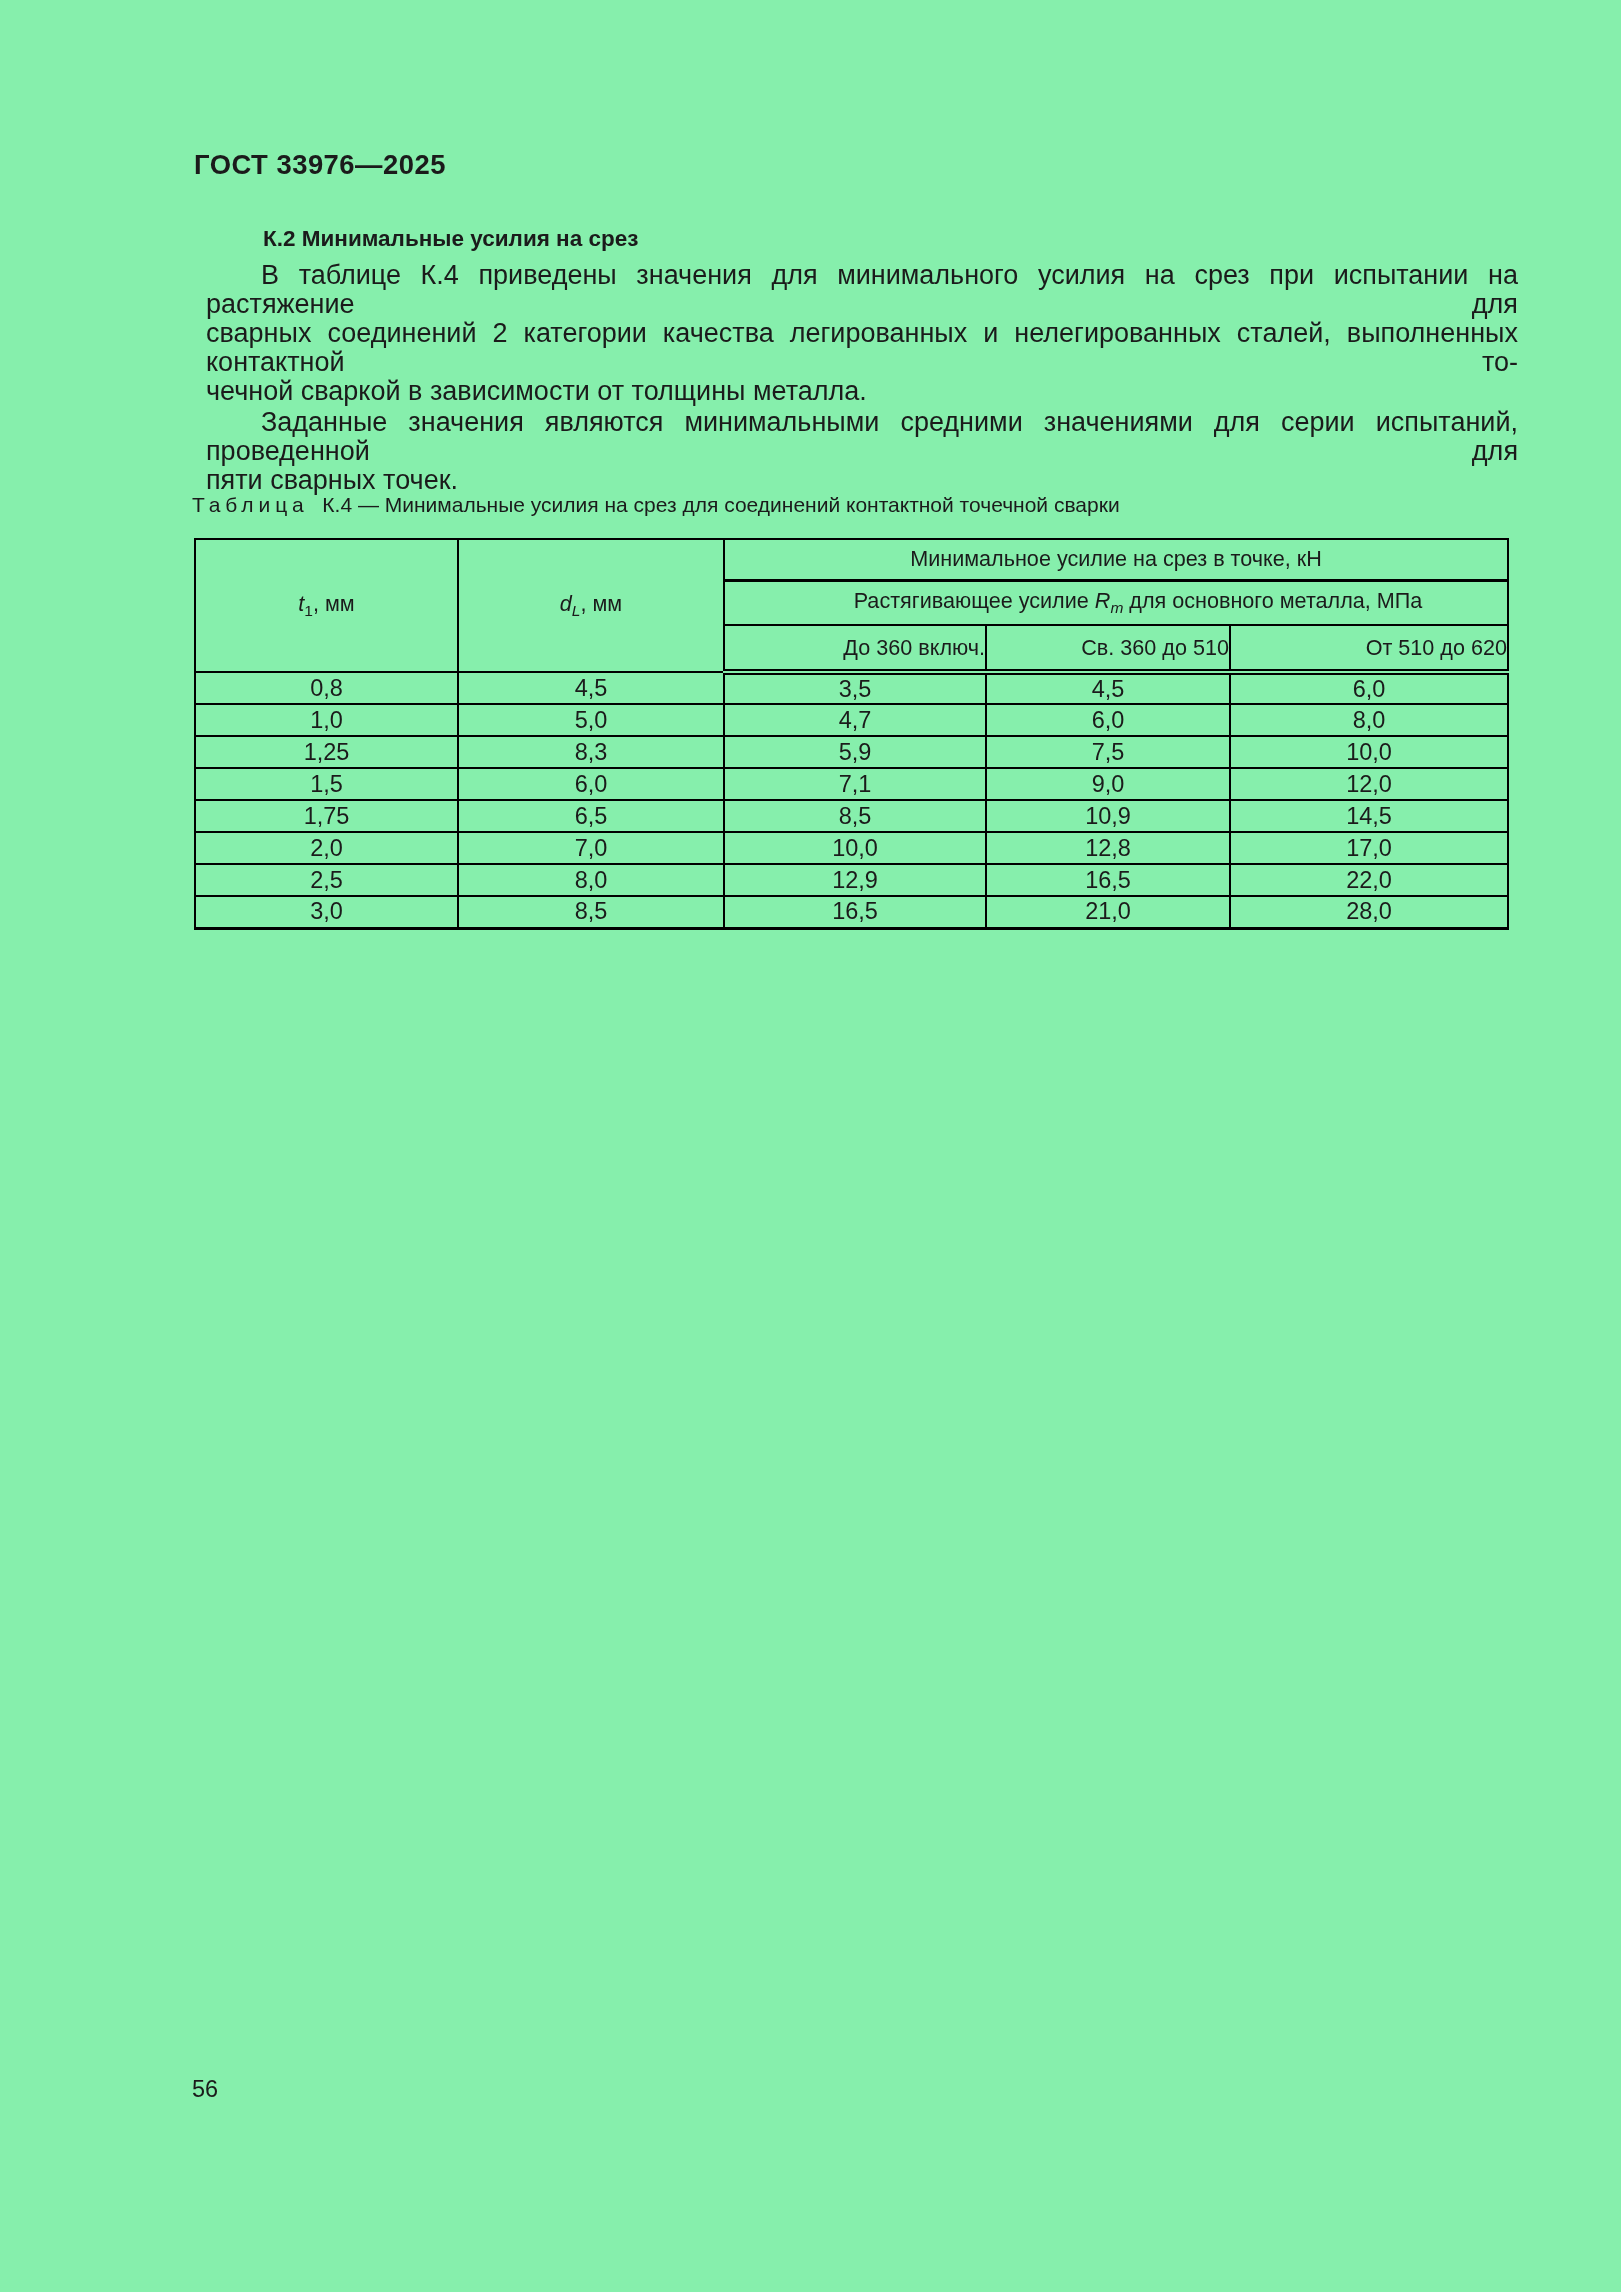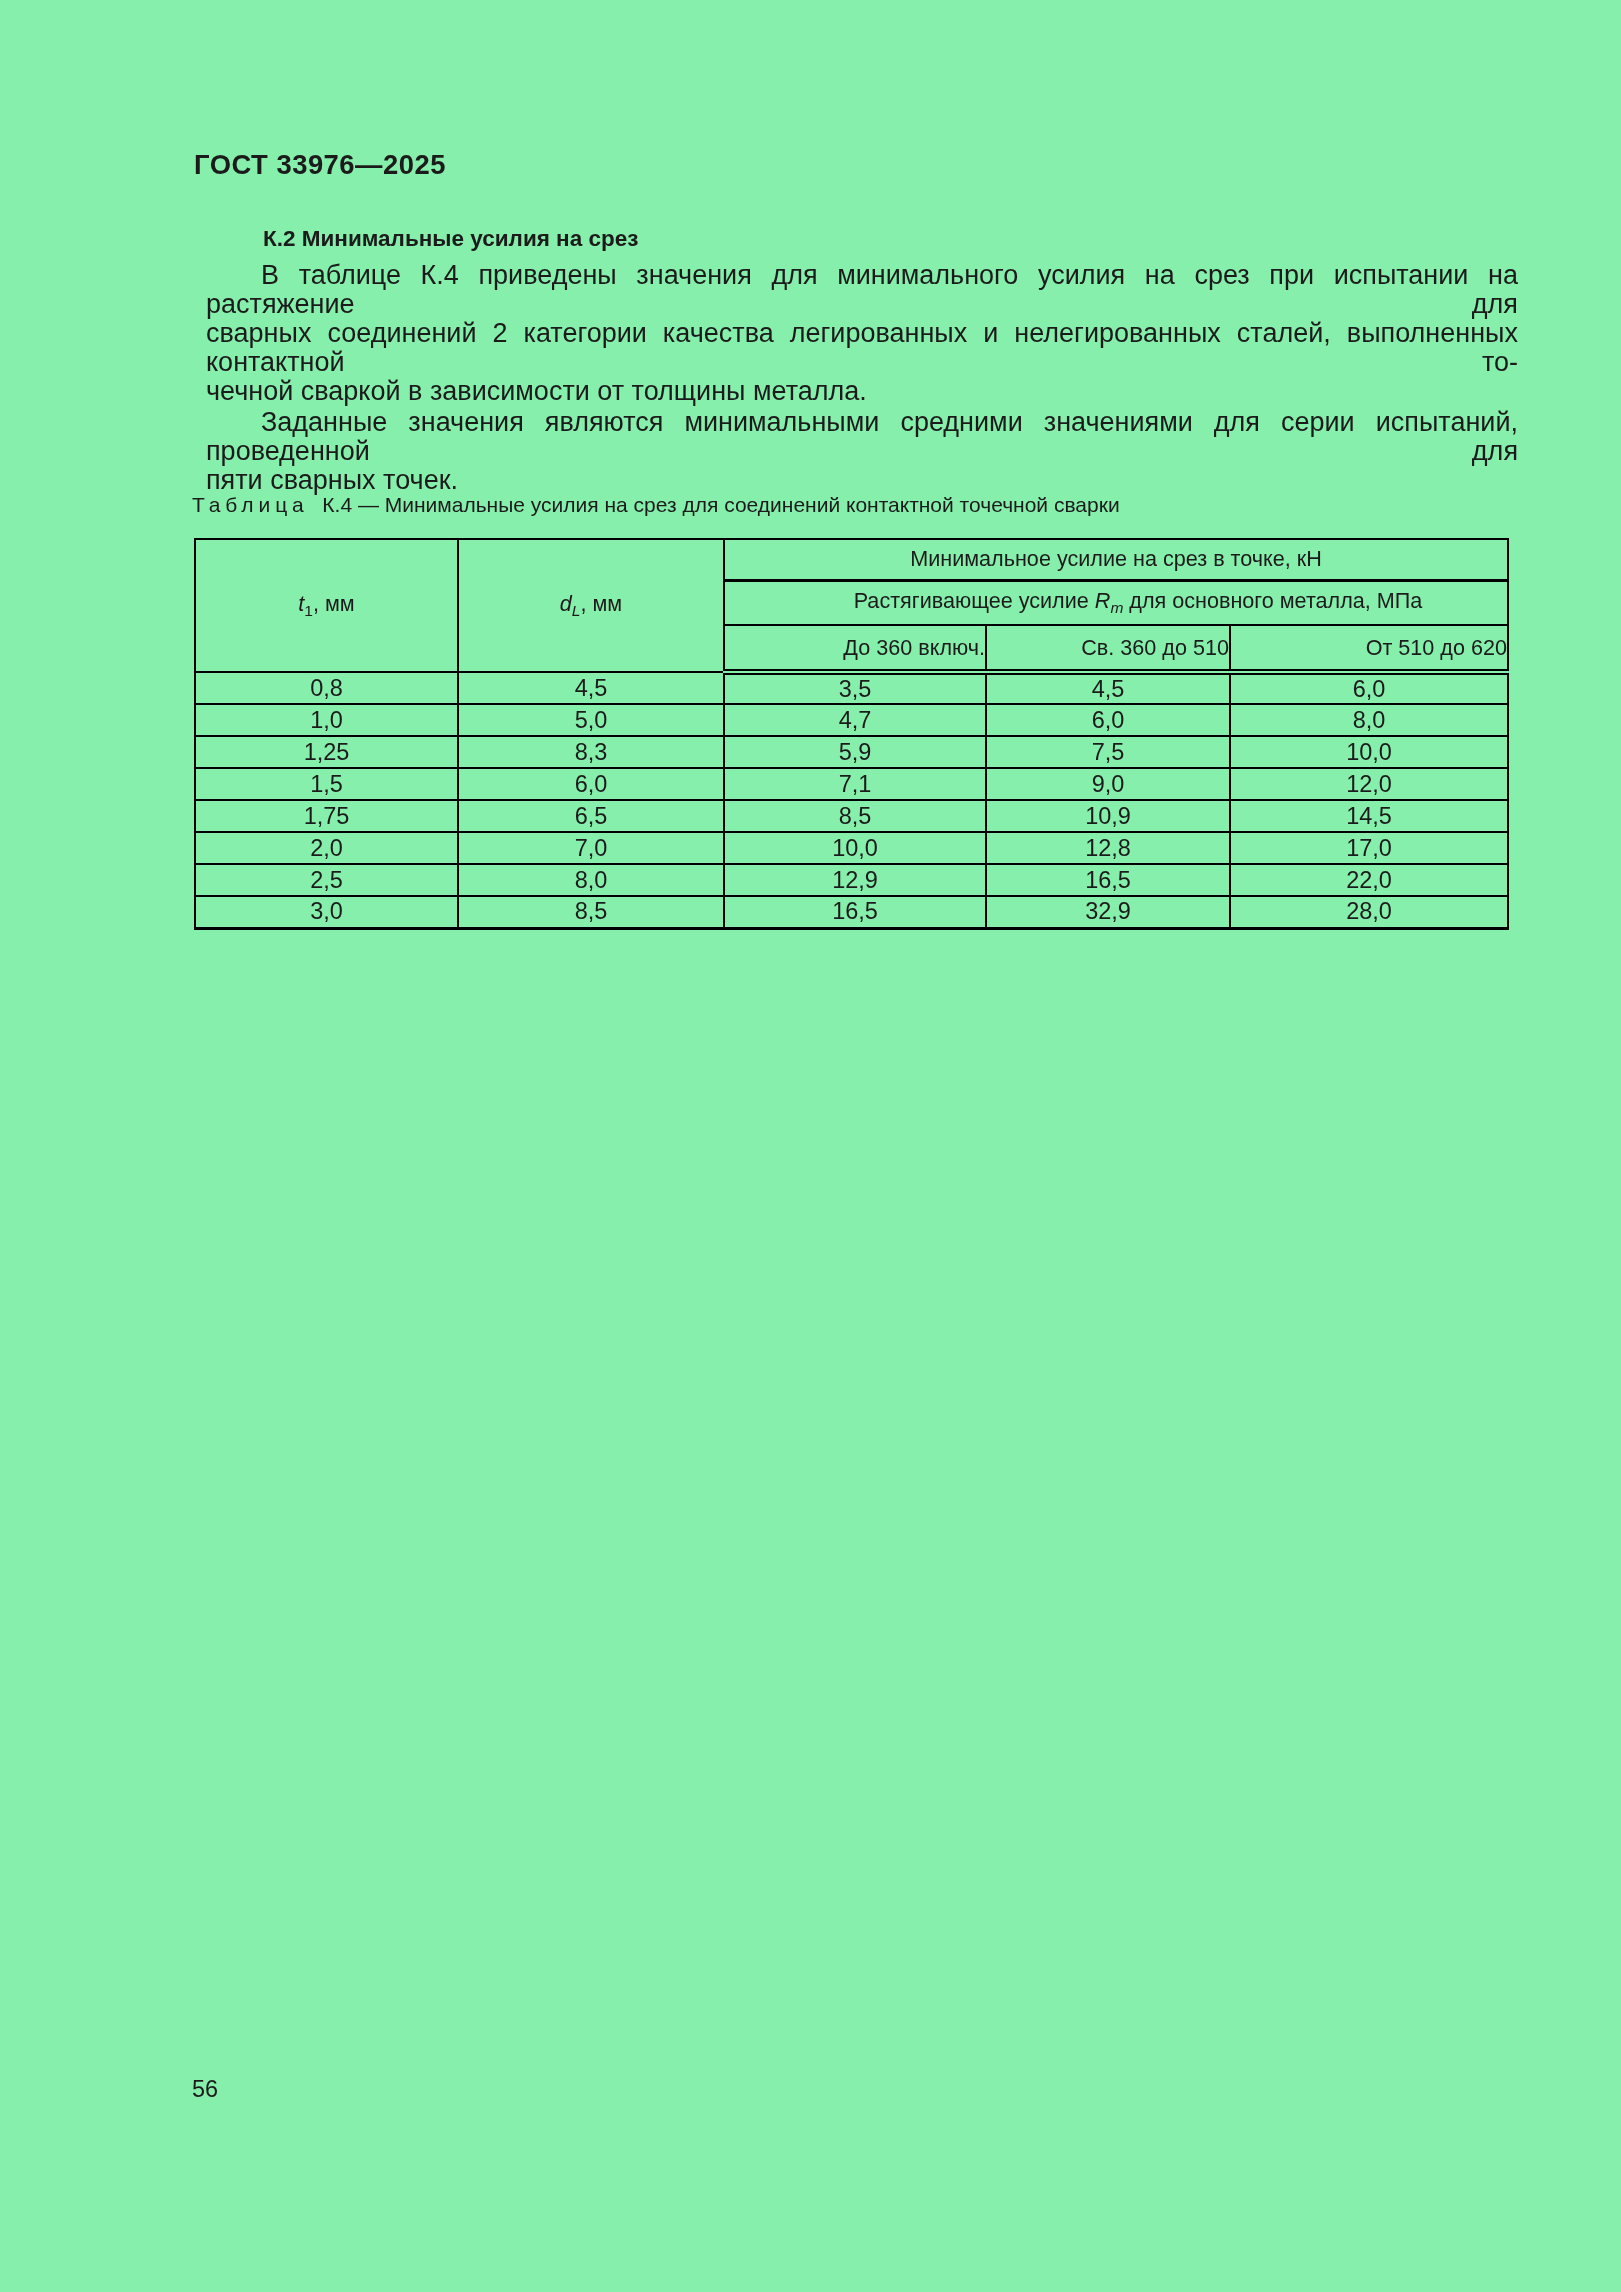--- a/index.html
+++ b/index.html
@@ -174,21 +174,21 @@
           <td>8,0</td>
           <td>12,9</td>
           <td>16,5</td>
           <td>22,0</td>
         </tr>
 
         <tr>
           <td>3,0</td>
           <td>8,5</td>
           <td>16,5</td>
-          <td>32,9</td>
+          <td>21,0</td>
           <td>28,0</td>
         </tr>
       </tbody>
   </table>
 
   <div class="page-number">56</div>
 
 </div>
 
 

